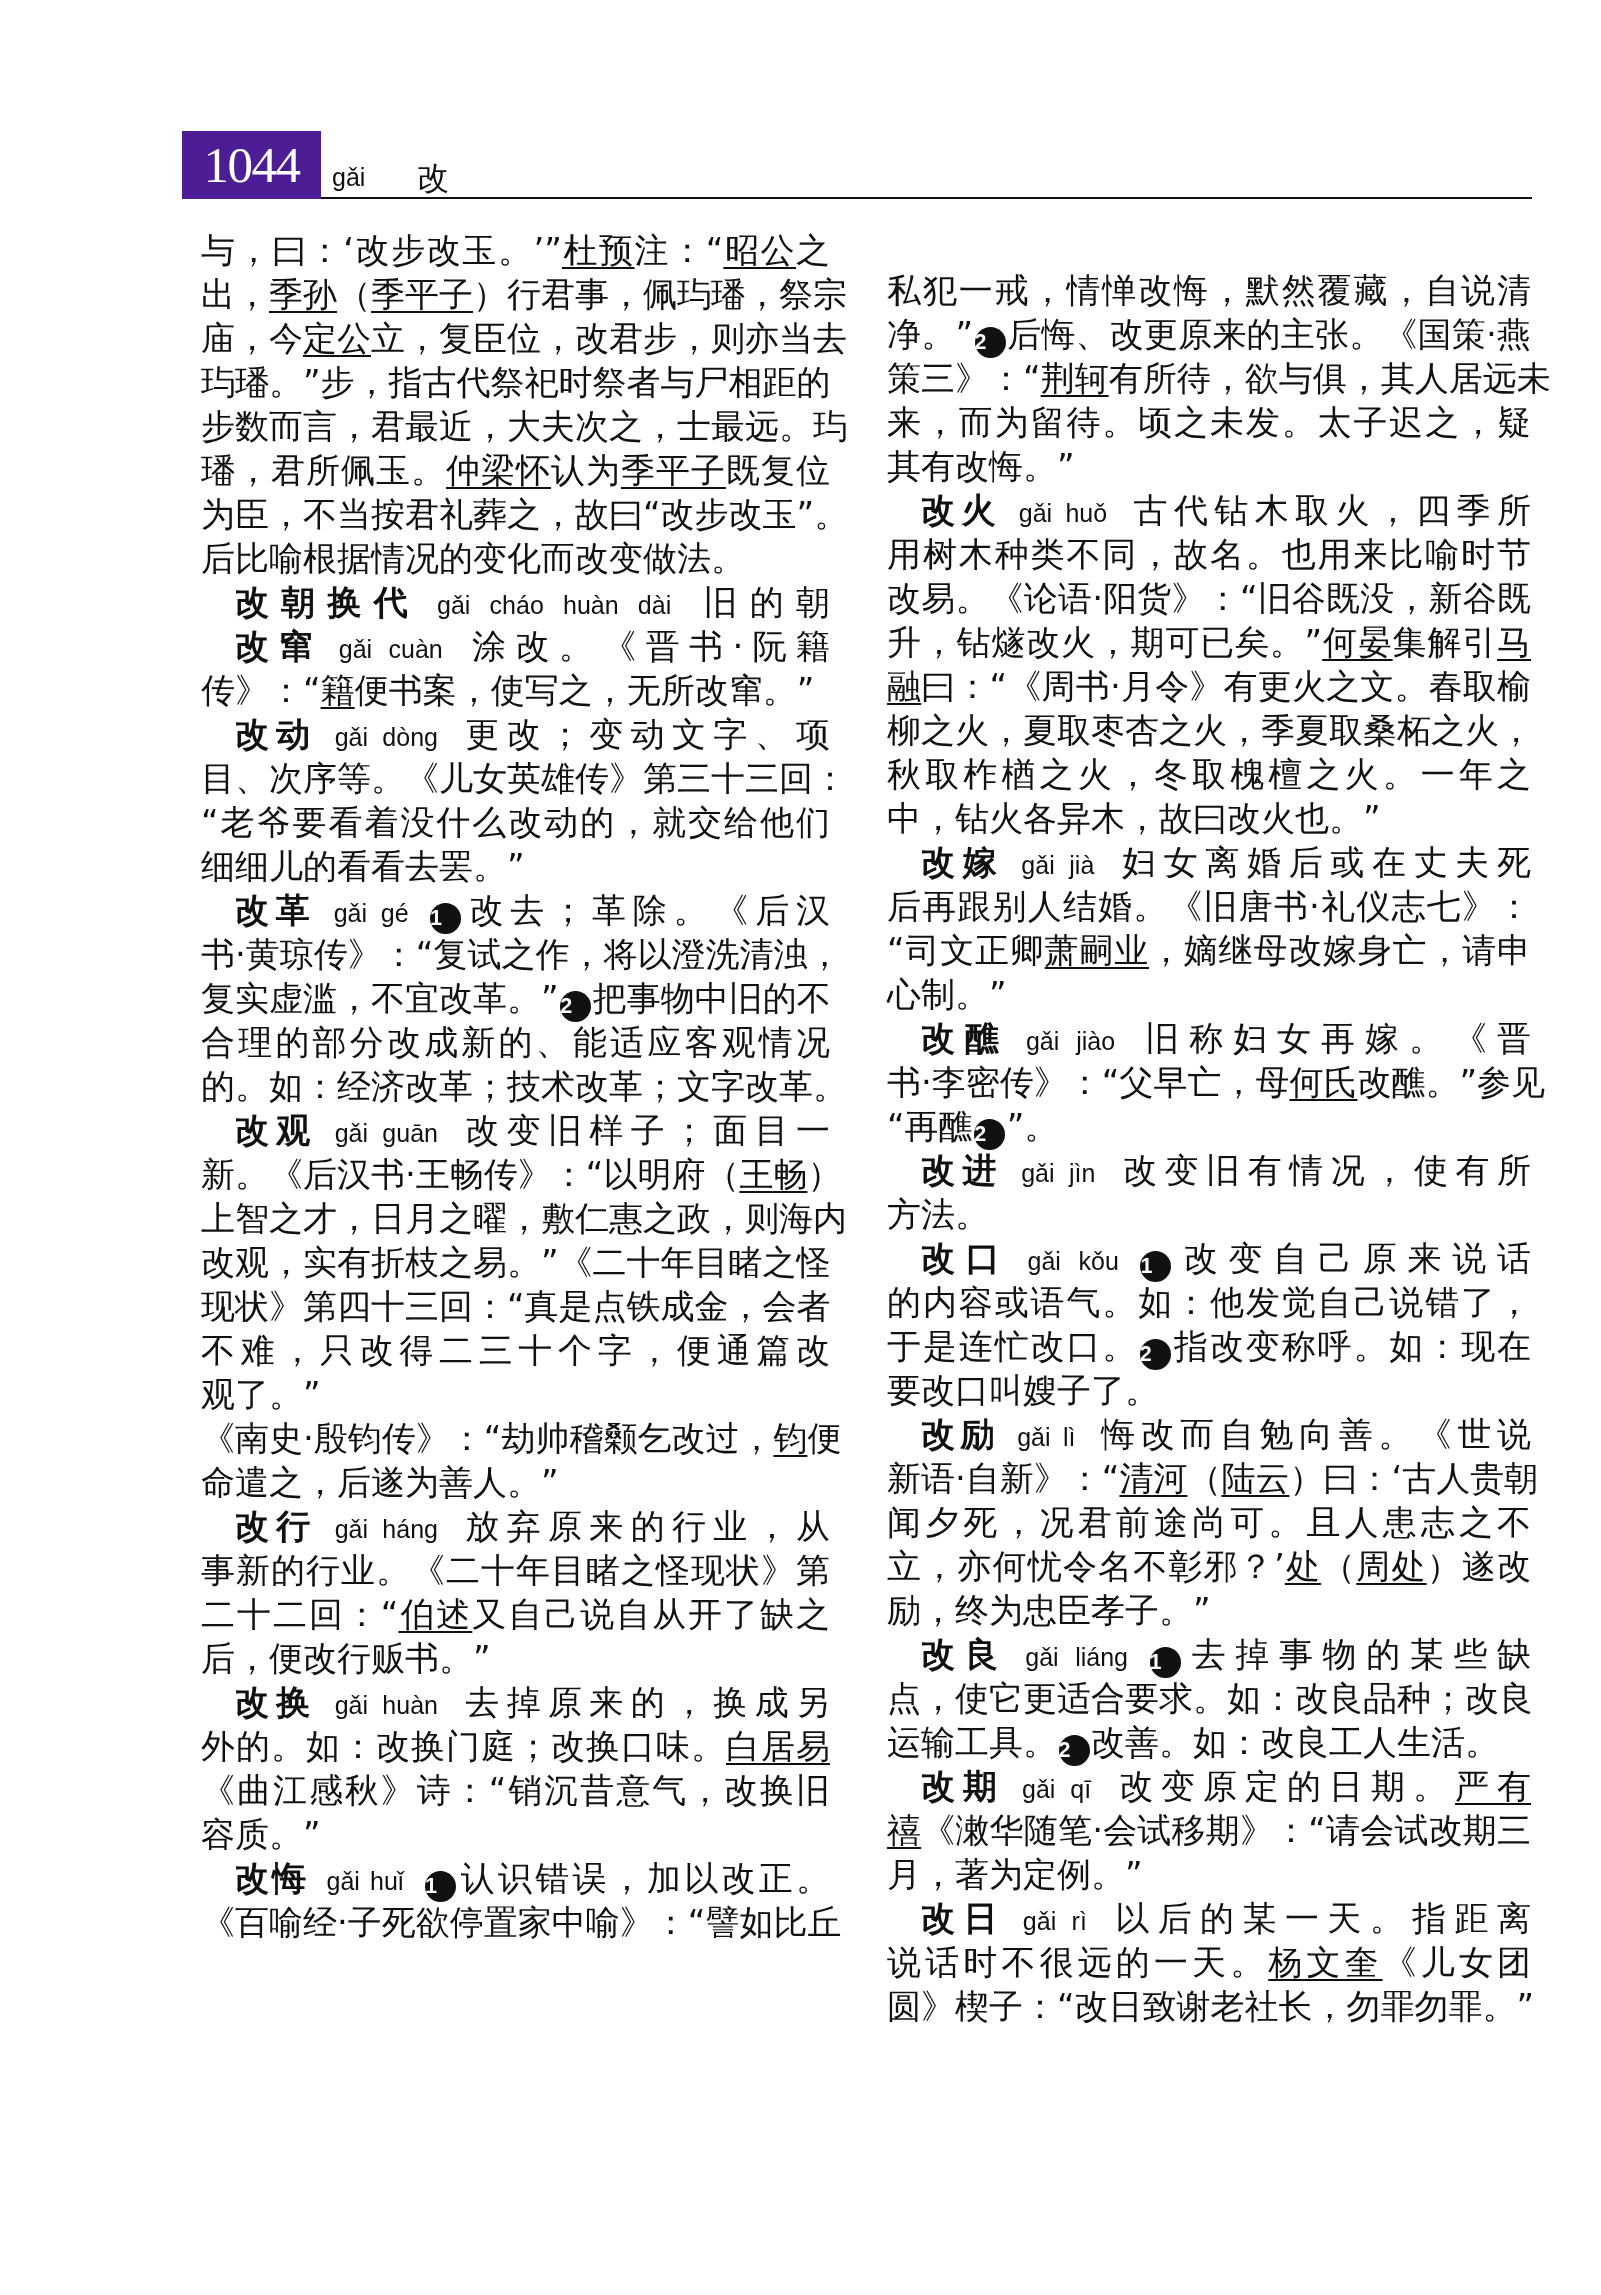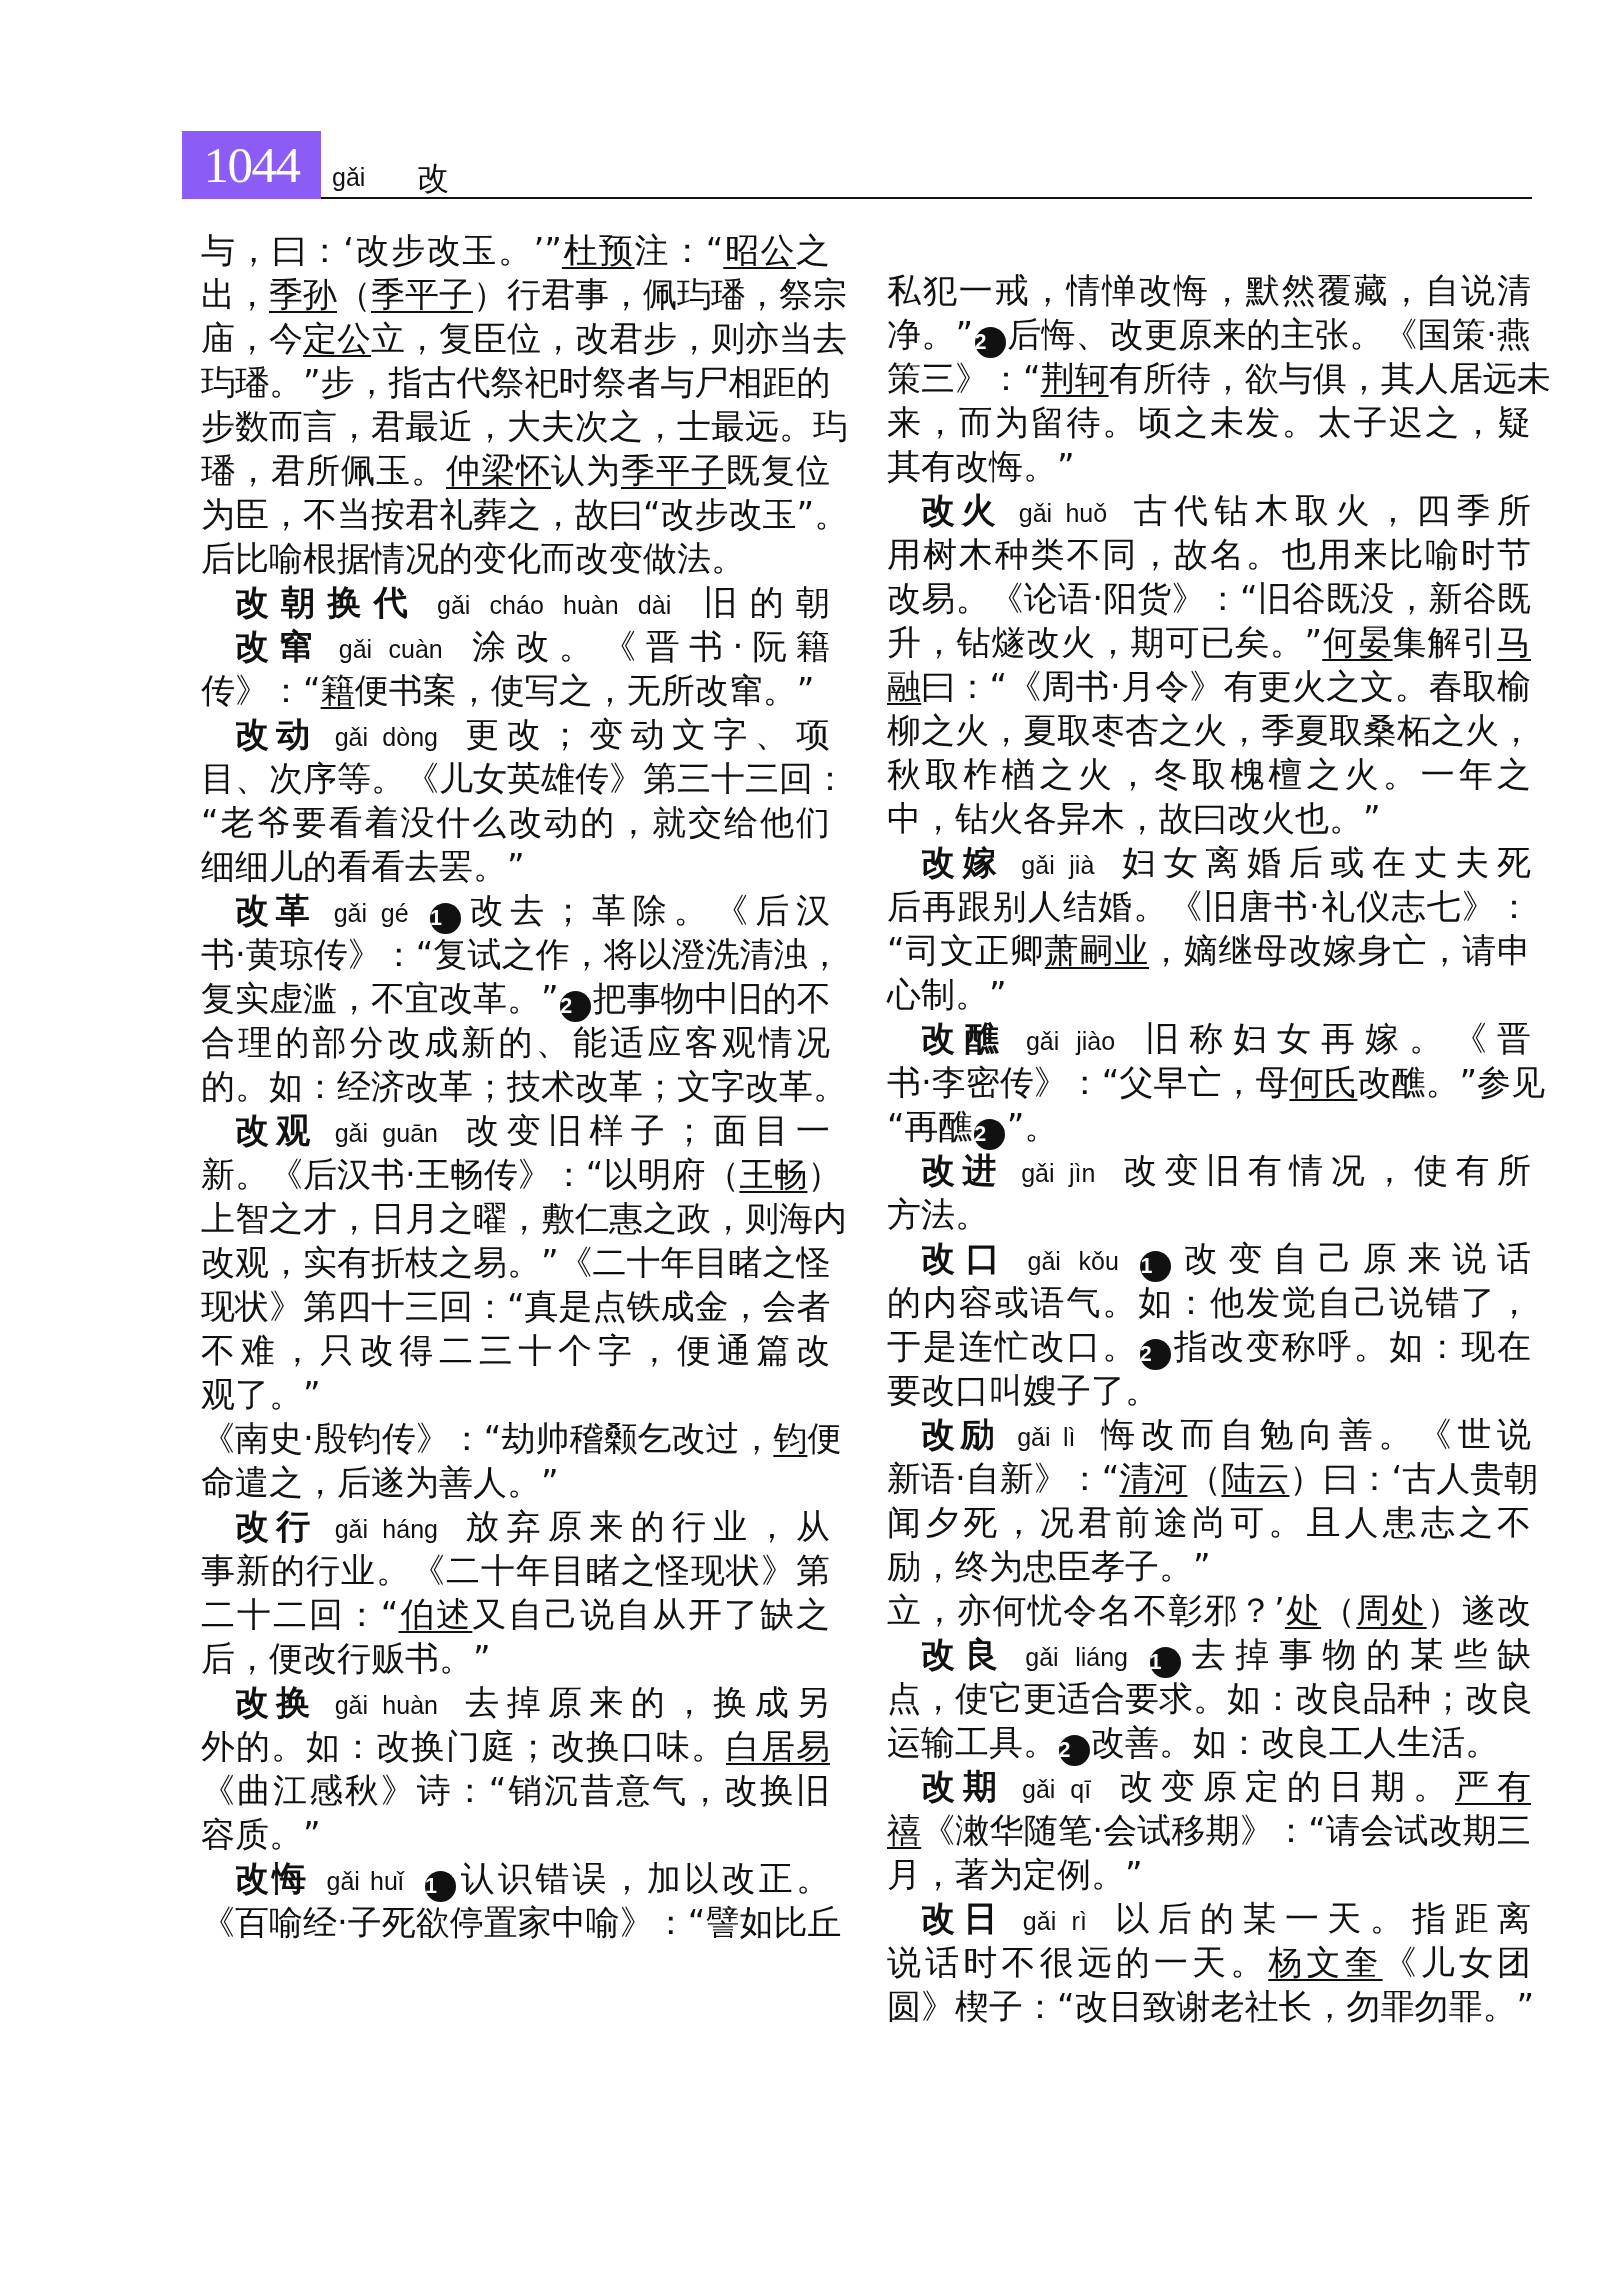--- a/index.html
+++ b/index.html
@@ -4,21 +4,21 @@
 <style>
   html, body { margin: 0; padding: 0; background: #ffffff; }
   body {
     width: 1602px; height: 2295px; position: relative; overflow: hidden;
     font-family: "DejaVu Sans", "Liberation Sans", sans-serif;
     color: #111111;
   }
   .header { position: absolute; left: 182px; top: 131px; width: 1350px; height: 68px; }
   .page-num {
     position: absolute; left: 0; top: 0; width: 139px; height: 68px;
-    background: #8b5cf6; color: #ffffff;
+    background: #4c1d95; color: #ffffff;
     font-family: "Liberation Serif", "DejaVu Serif", serif;
     font-size: 51px; line-height: 68px; text-align: center; letter-spacing: -1.5px;
   }
   .head-rule { position: absolute; left: 139px; right: 0; bottom: 0; height: 2.3px; background: #111; }
   .head-pinyin {
     position: absolute; left: 150px; bottom: 4.6px;
     font-family: "Liberation Sans", sans-serif; font-size: 25px; line-height: 34px;
   }
   .head-char {
     position: absolute; left: 235px; bottom: 3.1px;
@@ -117,22 +117,22 @@
     <span class="line last"><span>“再醮</span><span class="num">2</span><span>”。</span></span>
     <span class="line indent"><span class="hw">改进</span><span class="py">gǎi jìn</span><span>改变旧有情况，使有所</span></span>
     <span class="line last"><span>方法。</span></span>
     <span class="line indent"><span class="hw">改口</span><span class="py">gǎi kǒu</span><span class="num">1</span><span>改变自己原来说话</span></span>
     <span class="line"><span>的内容或语气。如：他发觉自己说错了，</span></span>
     <span class="line"><span>于是连忙改口。</span><span class="num">2</span><span>指改变称呼。如：现在</span></span>
     <span class="line last"><span>要改口叫嫂子了。</span></span>
     <span class="line indent"><span class="hw">改励</span><span class="py">gǎi lì</span><span>悔改而自勉向善。《世说</span></span>
     <span class="line"><span>新语·自新》：“</span><span class="u">清河</span><span>（</span><span class="u">陆云</span><span>）曰：‘古人贵朝</span></span>
     <span class="line"><span>闻夕死，况君前途尚可。且人患志之不</span></span>
+    <span class="line"><span>立，亦何忧令名不彰邪？’</span><span class="u">处</span><span>（</span><span class="u">周处</span><span>）遂改</span></span>
     <span class="line last"><span>励，终为忠臣孝子。”</span></span>
-    <span class="line"><span>立，亦何忧令名不彰邪？’</span><span class="u">处</span><span>（</span><span class="u">周处</span><span>）遂改</span></span>
     <span class="line indent"><span class="hw">改良</span><span class="py">gǎi liáng</span><span class="num">1</span><span>去掉事物的某些缺</span></span>
     <span class="line"><span>点，使它更适合要求。如：改良品种；改良</span></span>
     <span class="line last"><span>运输工具。</span><span class="num">2</span><span>改善。如：改良工人生活。</span></span>
     <span class="line indent"><span class="hw">改期</span><span class="py">gǎi qī</span><span>改变原定的日期。</span><span class="u">严有</span></span>
     <span class="line"><span class="u">禧</span><span>《潄华随笔·会试移期》：“请会试改期三</span></span>
     <span class="line last"><span>月，著为定例。”</span></span>
     <span class="line indent"><span class="hw">改日</span><span class="py">gǎi rì</span><span>以后的某一天。指距离</span></span>
     <span class="line"><span>说话时不很远的一天。</span><span class="u">杨文奎</span><span>《儿女团</span></span>
     <span class="line last"><span>圆》楔子：“改日致谢老社长，勿罪勿罪。”</span></span>
   </div>

